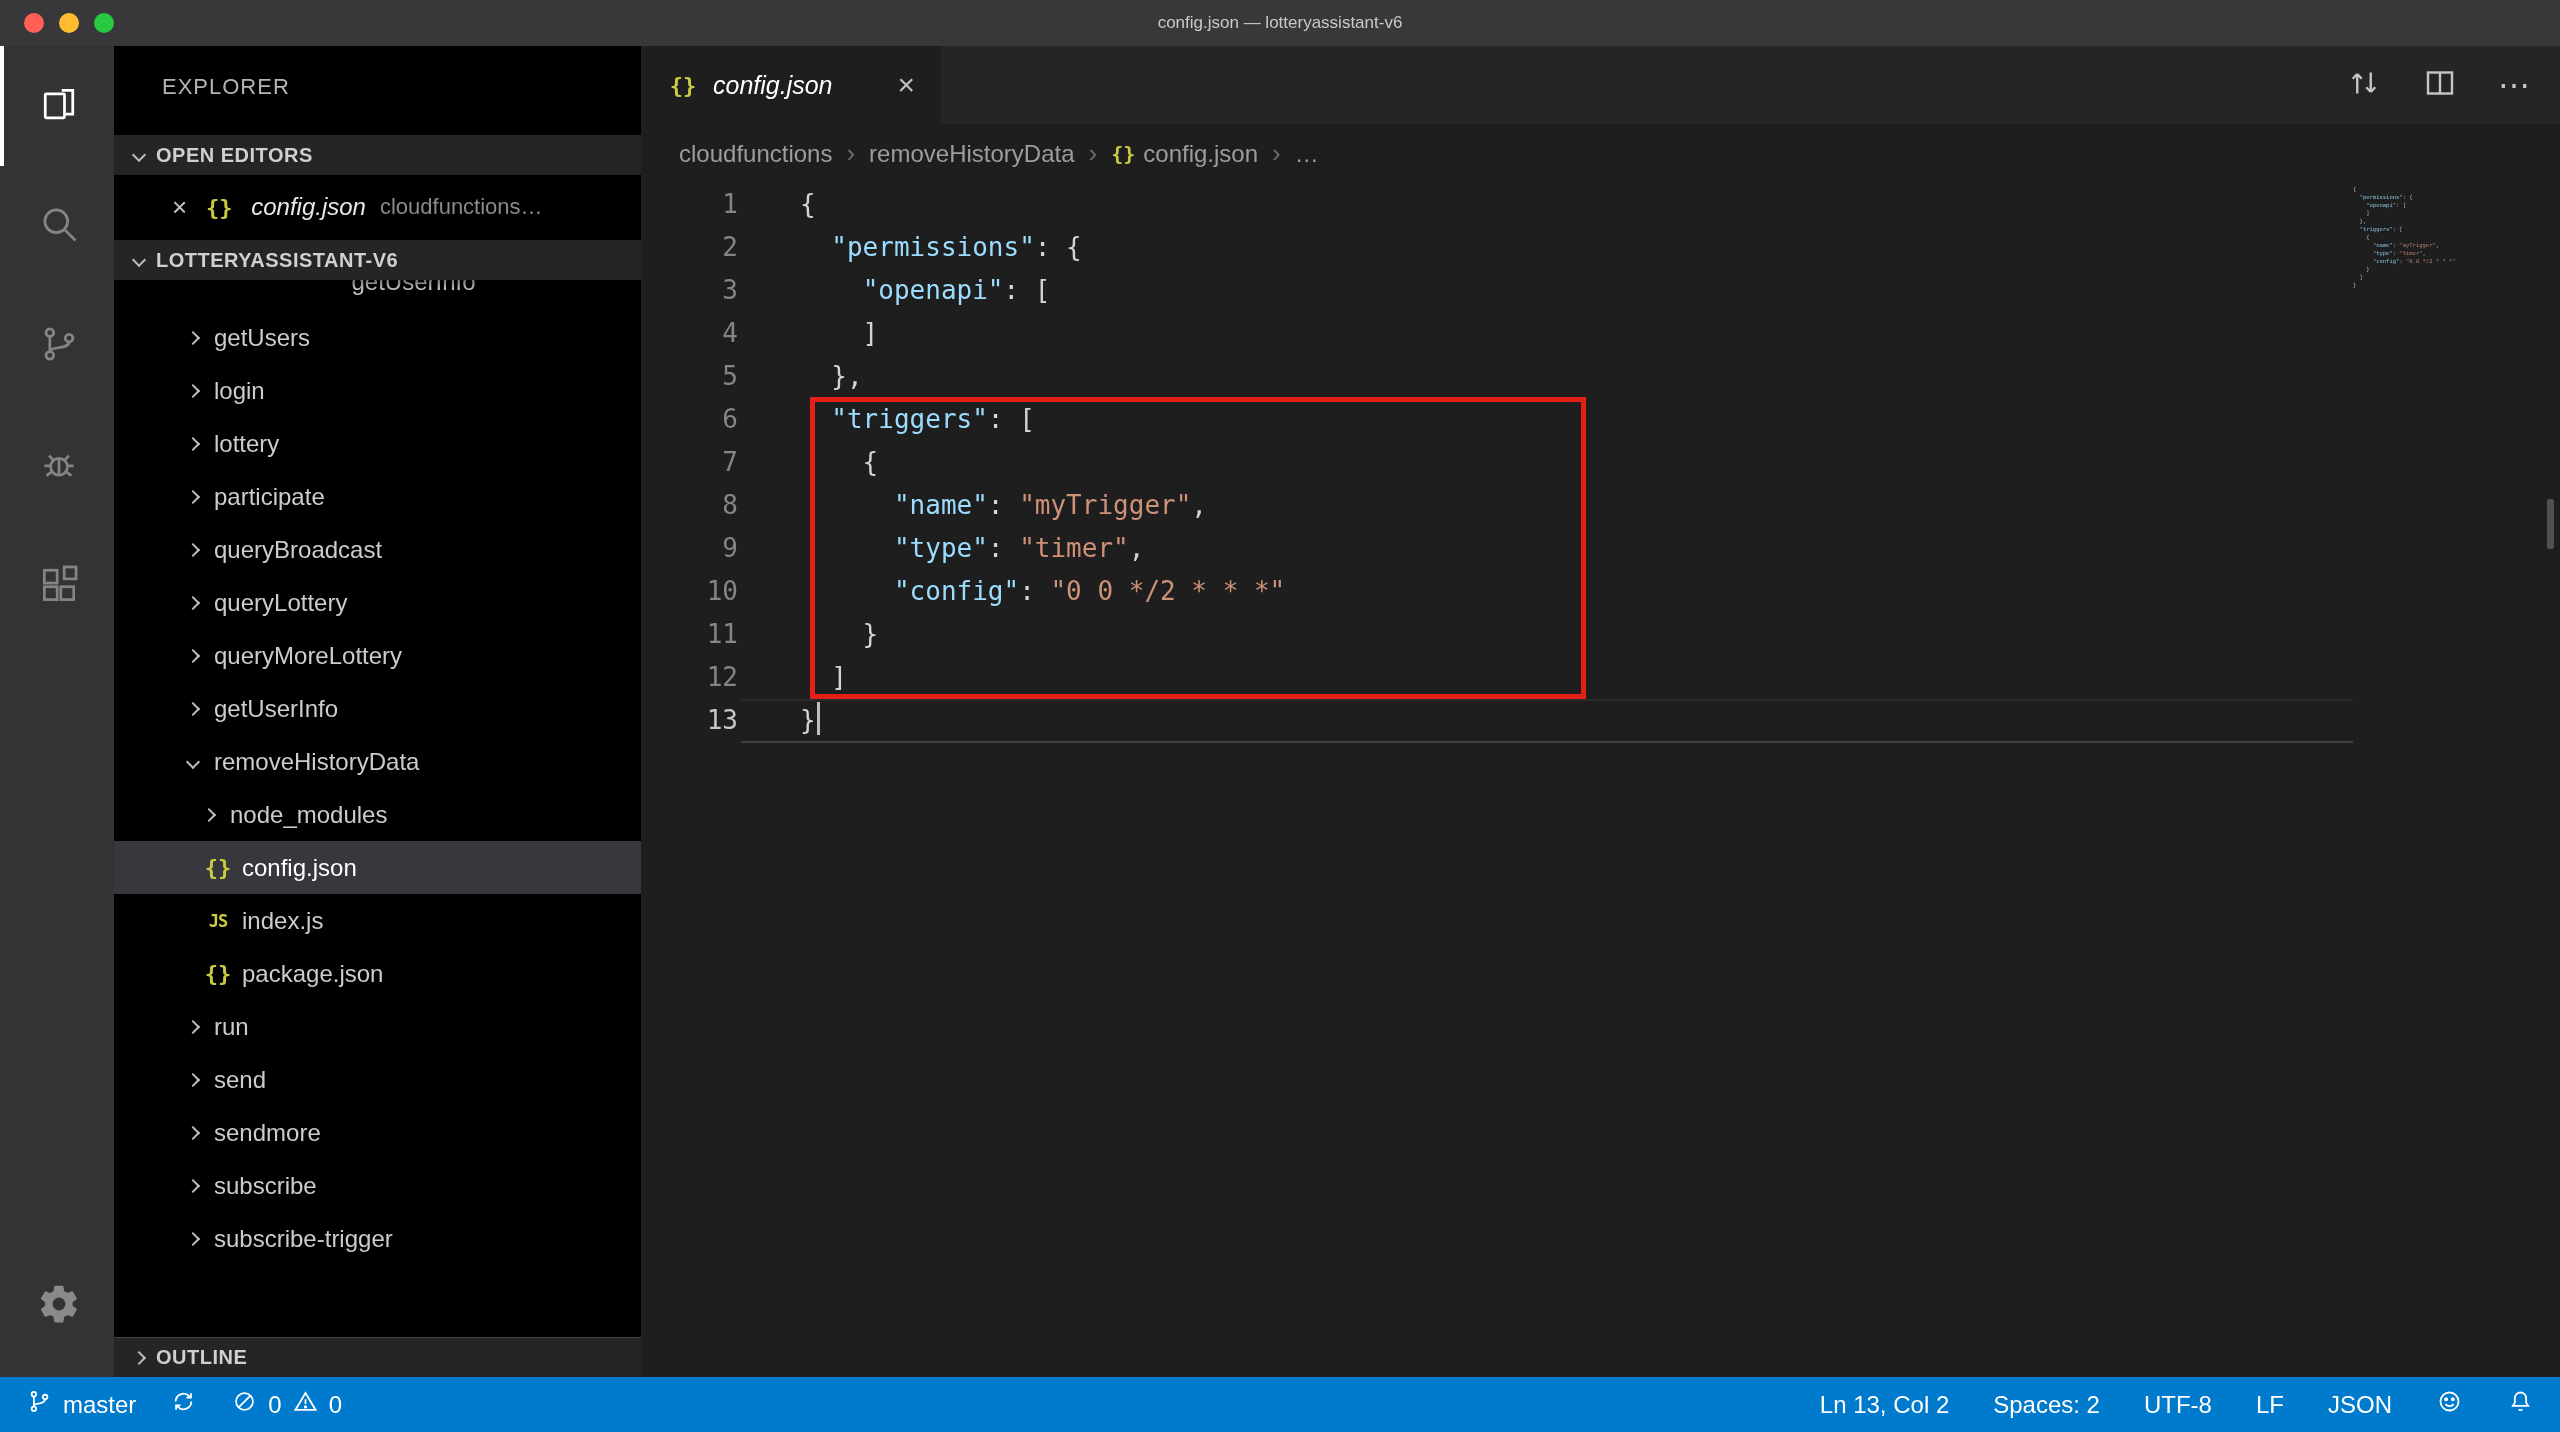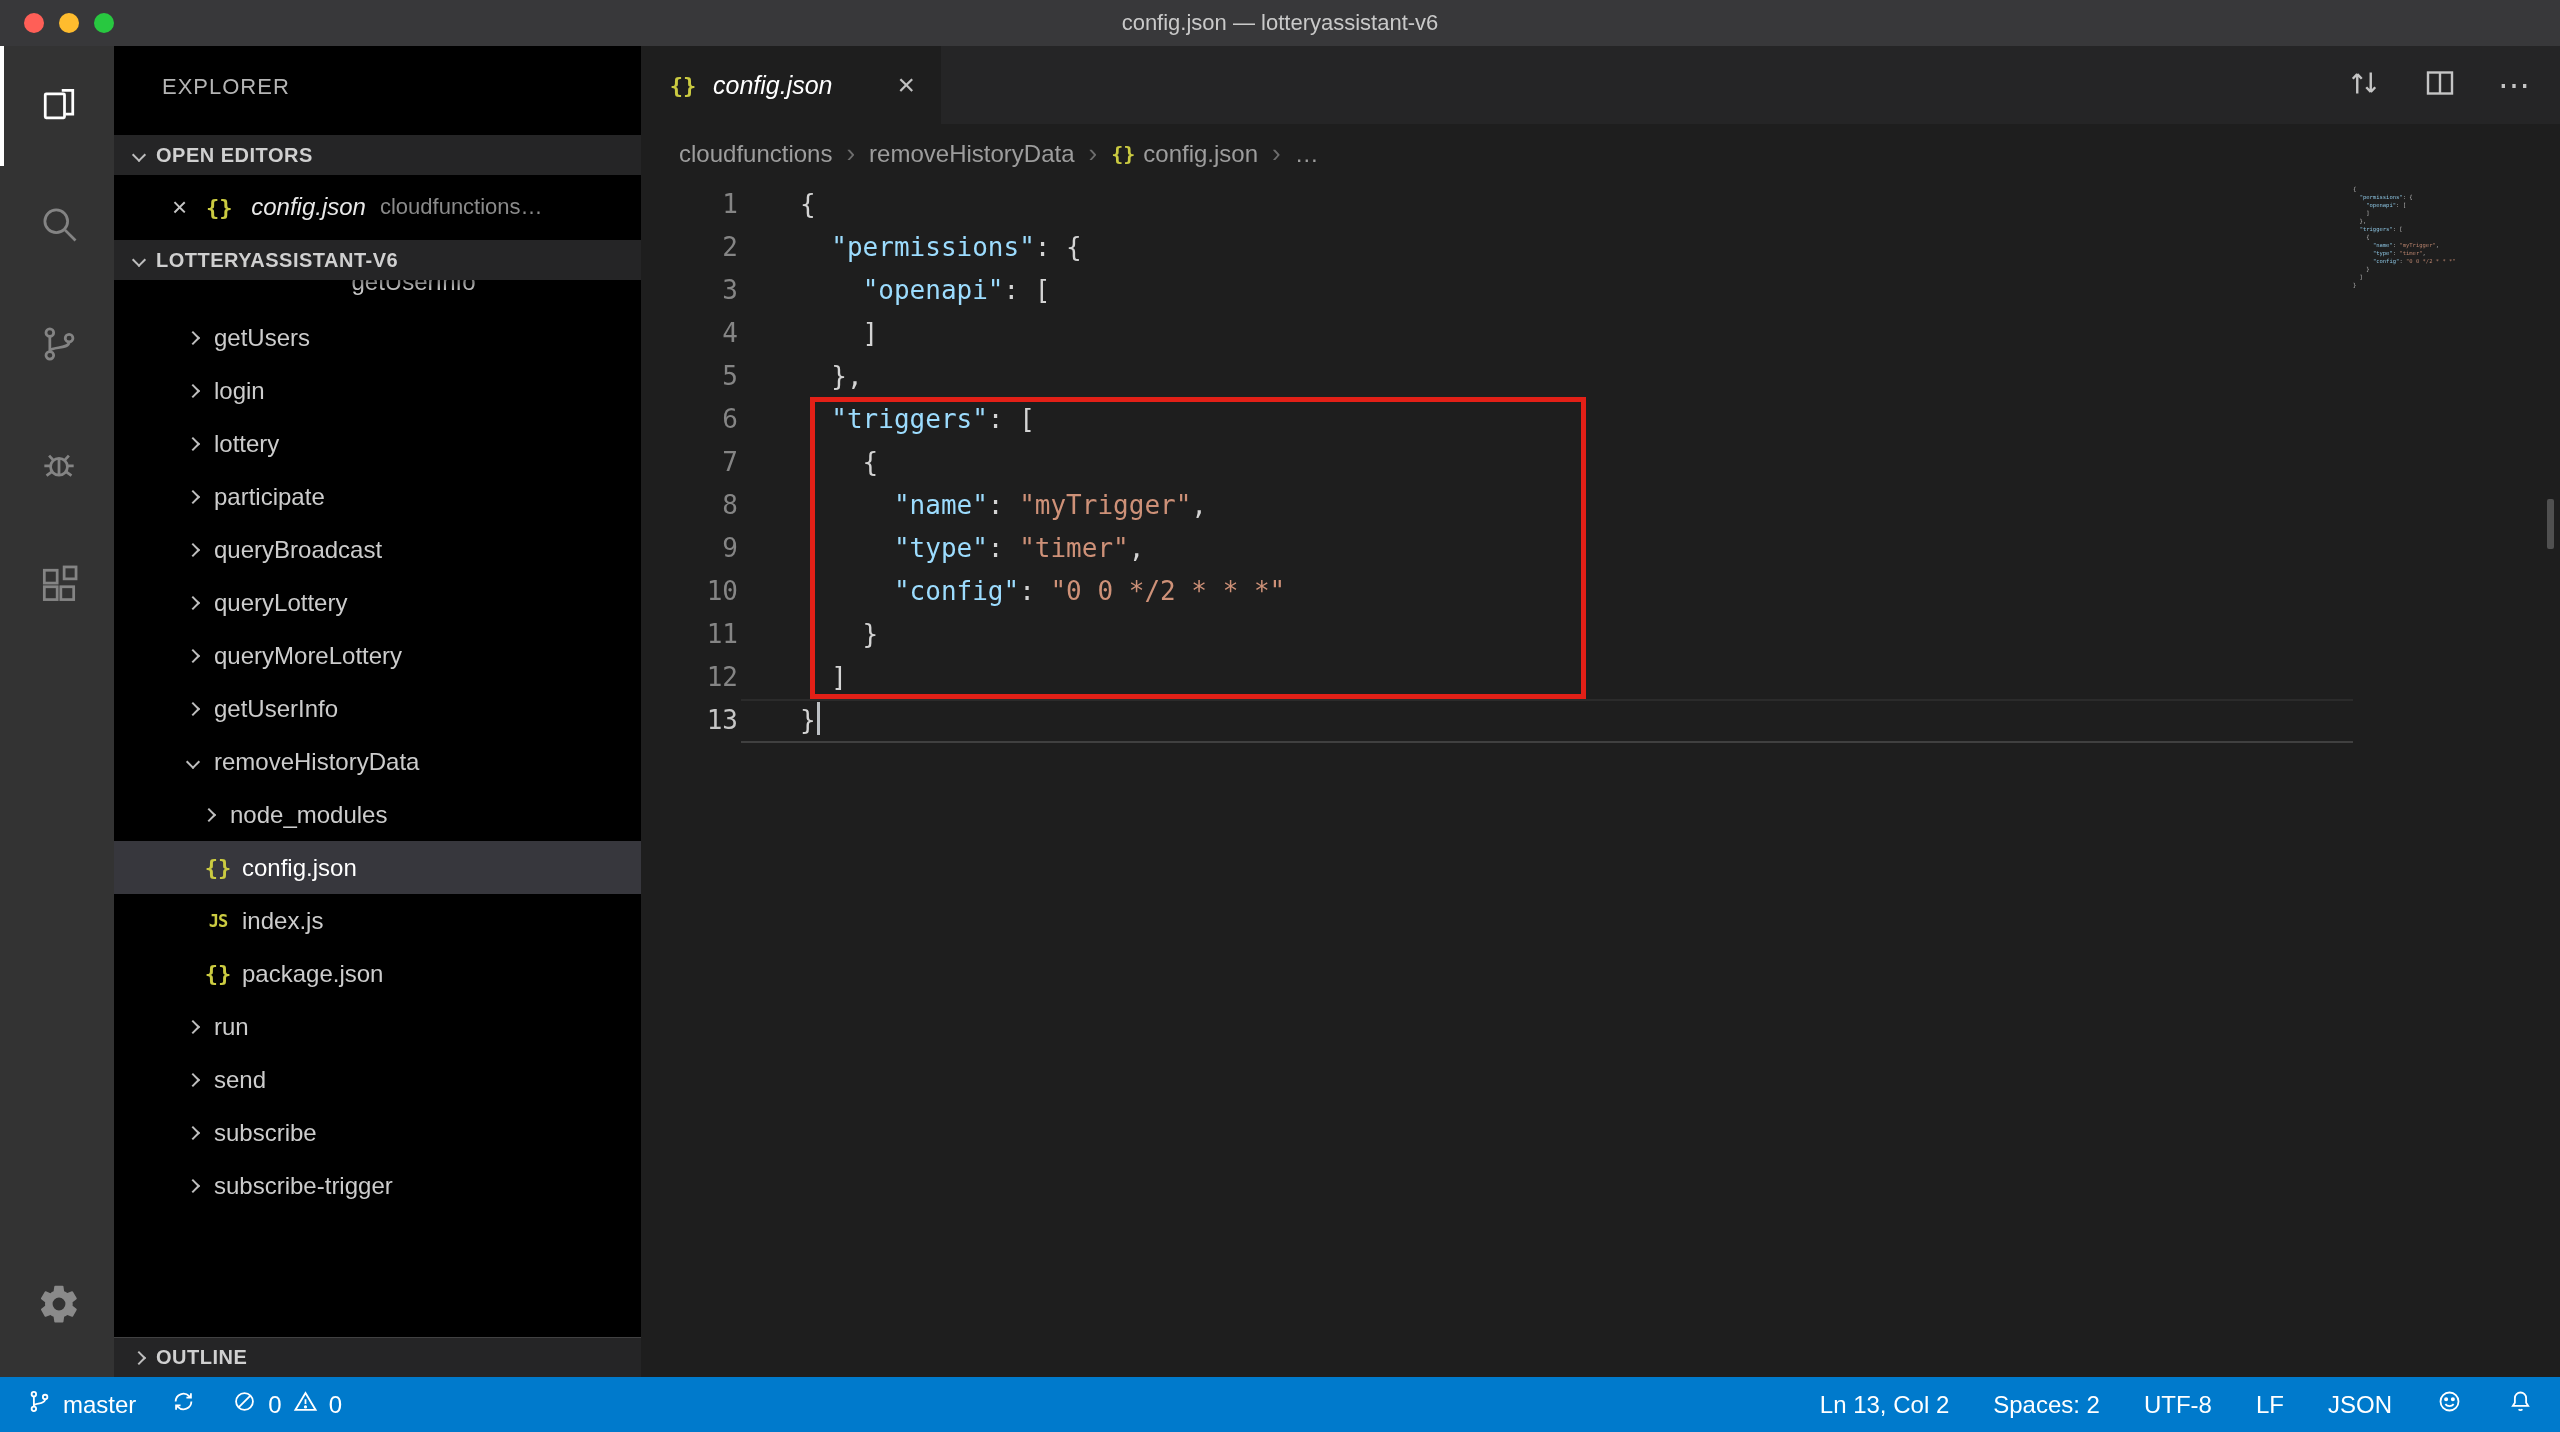--- a/index.html
+++ b/index.html
@@ -3,21 +3,21 @@
 <meta charset="utf-8">
 <style>
   * { margin:0; padding:0; box-sizing:border-box; }
   html,body { width:2560px; height:1432px; overflow:hidden; background:#1e1e1e;
               font-family:"Liberation Sans", sans-serif; -webkit-font-smoothing:antialiased; }
   .stage { position:relative; width:2560px; height:1432px; }
 
   
   .titlebar { position:absolute; left:0; top:0; width:2560px; height:46px; background:#38383a;
               display:flex; align-items:center; justify-content:center; }
-  .titlebar .title { color:#c9c9c9; font-size:22px; }
+  .titlebar .title { color:#c9c9c9; font-size:17px; }
   .lights { position:absolute; left:24px; top:13px; display:flex; gap:15px; }
   .light { width:20px; height:20px; border-radius:50%; }
   .light.red{ background:#ff5f57; } .light.yellow{ background:#febc2e; } .light.green{ background:#28c840; }
 
   
   .activitybar { position:absolute; left:0; top:46px; width:114px; height:1331px; background:#333333; }
   .acell { width:114px; height:120px; display:flex; align-items:center; justify-content:center;
            color:#848484; border-left:4px solid transparent; }
   .acell.active { color:#ffffff; border-left-color:#ffffff; }
   .acell svg { width:44px; height:44px; }
@@ -252,20 +252,24 @@
         <div class="tree-row d1">
           <span class="chev right"></span>
           <span class="tlabel">run</span>
         </div>
         <div class="tree-row d1">
           <span class="chev right"></span>
           <span class="tlabel">send</span>
         </div>
         <div class="tree-row d1">
           <span class="chev right"></span>
+          <span class="tlabel">sendmore</span>
+        </div>
+        <div class="tree-row d1">
+          <span class="chev right"></span>
           <span class="tlabel">subscribe</span>
         </div>
         <div class="tree-row d1">
           <span class="chev right"></span>
           <span class="tlabel">subscribe-trigger</span>
         </div>
       </div>
 
     <div class="sec-header outline-header">
       <span class="chev right"></span>

